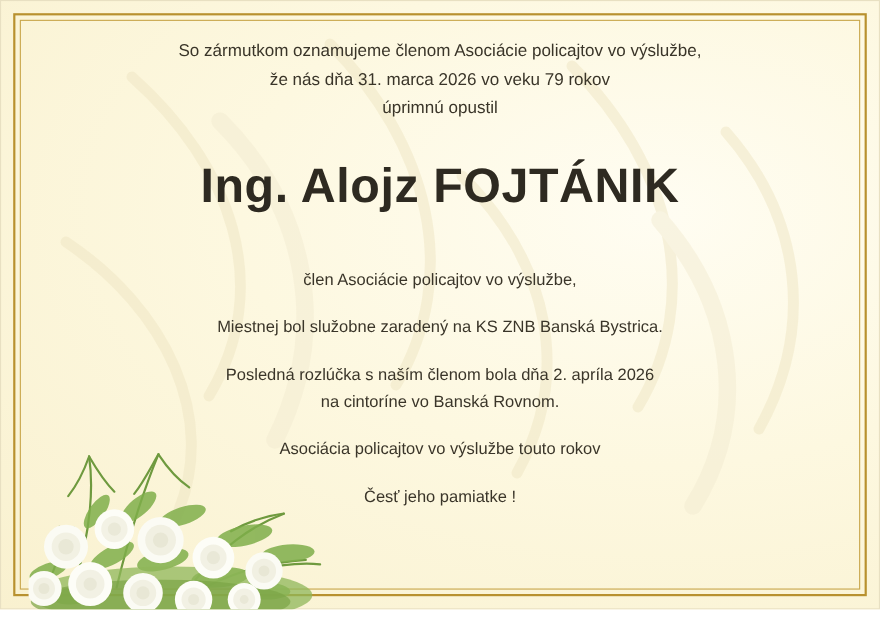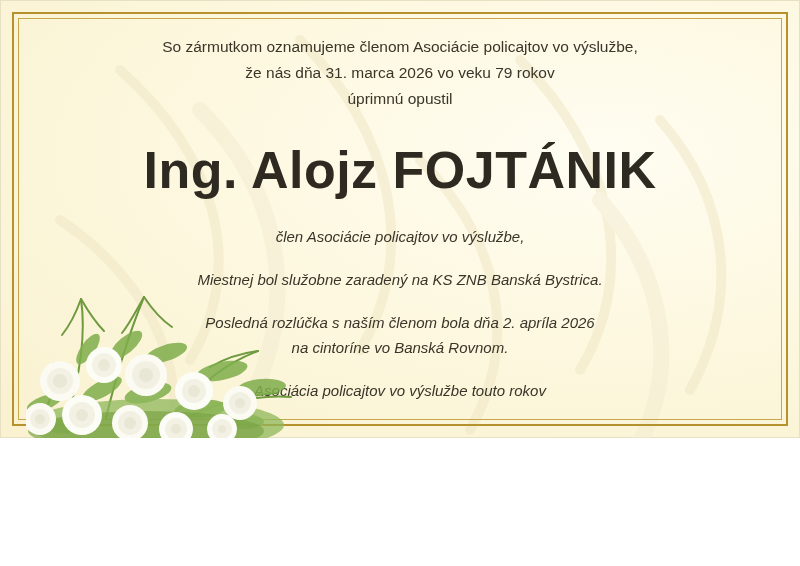--- a/index.html
+++ b/index.html
@@ -10,21 +10,21 @@
     width: 800px;
     height: 566px;
     overflow: hidden;
     font-family: "Liberation Sans", sans-serif;
     background: #ffffff;
   }
 
   .obituary-card {
     position: relative;
     width: 800px;
-    height: 438px;
+    height: 554px;
     box-sizing: border-box;
     background:
       radial-gradient(ellipse at 75% 35%, #fffdf2 0%, #fdf8e0 45%, #f9f1cf 100%);
     overflow: hidden;
   }
 
   
   .paper-edge {
     position: absolute;
     inset: 0;
@@ -79,37 +79,36 @@
     font-size: 15.5px;
     line-height: 26px;
     color: #3a3529;
   }
   .lead .line {
     display: block;
   }
 
   .deceased-name {
     margin-top: 30px;
-    margin-bottom: 26px;
-    font-size: 52px;
+    margin-bottom: 44px;
+    font-size: 44px;
     font-weight: bold;
     letter-spacing: 0.5px;
     color: #2e2a21;
     line-height: 56px;
   }
 
   .para {
     font-size: 15px;
     line-height: 25px;
     color: #3a3529;
     margin-bottom: 18px;
   }
   .para .line {
     display: block;
-    font-style: italic;
   }
   .para.tribute {
     margin-top: 4px;
   }
   .closing {
     font-size: 15px;
     line-height: 25px;
     color: #3a3529;
     margin-top: 4px;
   }
@@ -169,20 +168,21 @@
 
     <div class="para">
       <span class="line">Posledná rozlúčka s naším členom bola dňa 2. apríla 2026</span>
       <span class="line">na cintoríne vo Banská Rovnom.</span>
     </div>
 
     <div class="para tribute">
       <span class="line">Asociácia policajtov vo výslužbe touto rokov</span>
     </div>
 
+    <div class="closing">Česť jeho pamiatke !</div>
 
   </div>
 
   <svg class="flowers" viewBox="0 0 290 185" xmlns="http://www.w3.org/2000/svg" aria-hidden="true">
 
     <g stroke="#6f9a3f" stroke-width="2" fill="none" stroke-linecap="round">
       <path d="M40 170 C 55 120, 60 80, 55 46"></path>
       <path d="M55 46 C 50 60, 44 72, 36 82"></path>
       <path d="M55 46 C 62 58, 70 70, 78 78"></path>
       <path d="M80 165 C 92 115, 104 78, 118 44"></path>

